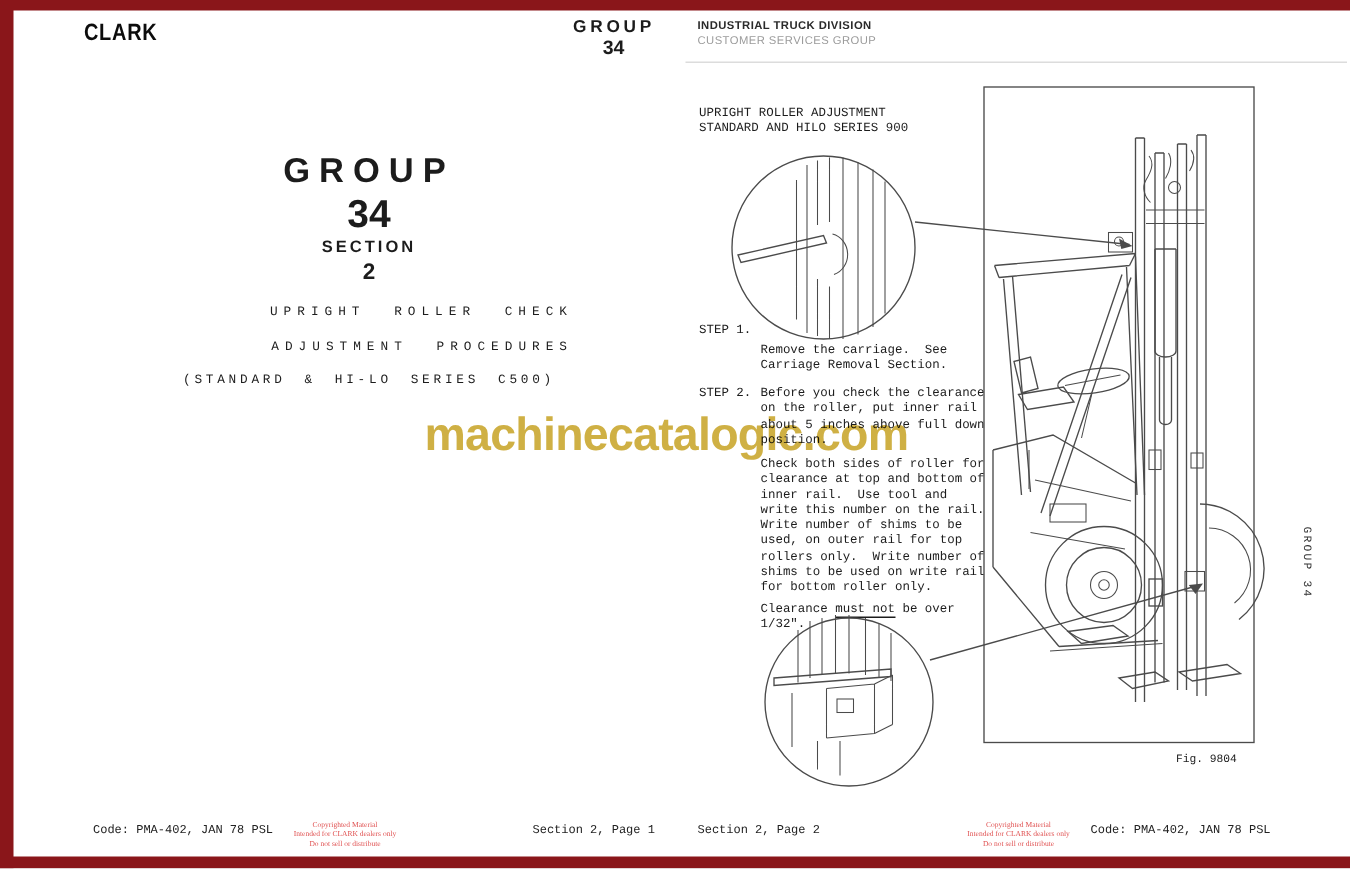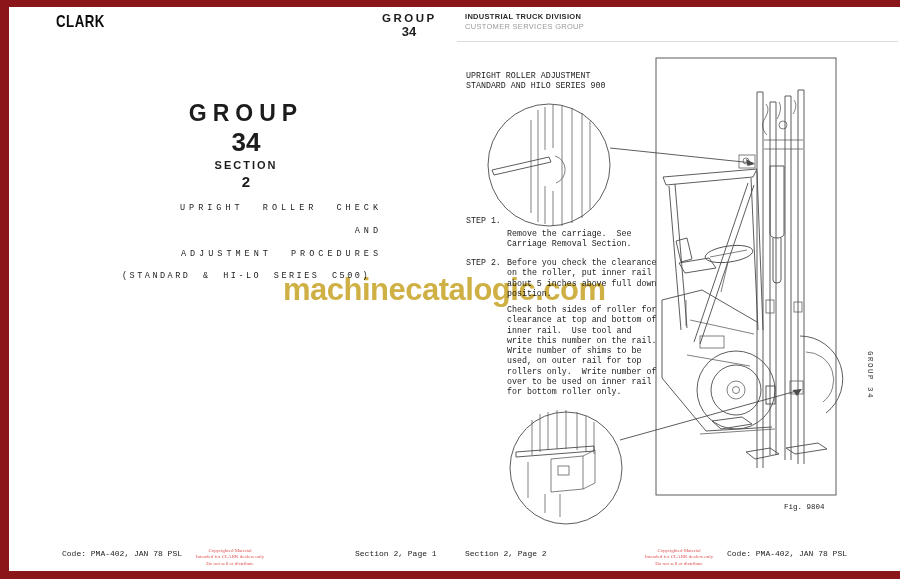--- a/index.html
+++ b/index.html
@@ -76,21 +76,20 @@
   <div class="abs division">INDUSTRIAL TRUCK DIVISION</div>
   <div class="abs subdivision">CUSTOMER SERVICES GROUP</div>
   <div class="abs hdr-rule"></div>
 
   <div class="abs p1">
     <div class="big">GROUP</div>
     <div class="num">34</div>
     <div class="sec">SECTION</div>
     <div class="sec-n">2</div>
     <div class="t">UPRIGHT ROLLER CHECK</div>
-    <div class="t">AND</div>
     <div class="t">ADJUSTMENT PROCEDURES</div>
     <div class="sub">(STANDARD &amp; HI-LO SERIES C500)</div>
   </div>
 
   <div class="abs rp-head">
     <div class="mline">UPRIGHT ROLLER ADJUSTMENT</div>
     <div class="mline">STANDARD AND HILO SERIES 900</div>
   </div>
 
   <div class="abs s1l step-label">STEP 1.</div>
@@ -107,22 +106,26 @@
     <div class="mline">position.</div>
   </div>
   <div class="abs s2b2">
     <div class="mline">Check both sides of roller for</div>
     <div class="mline">clearance at top and bottom of</div>
     <div class="mline">inner rail.  Use tool and</div>
     <div class="mline">write this number on the rail.</div>
     <div class="mline">Write number of shims to be</div>
     <div class="mline">used, on outer rail for top</div>
     <div class="mline">rollers only.  Write number of</div>
-    <div class="mline">over to be used on inner rail</div>
+    <div class="mline">shims to be used on write rail</div>
     <div class="mline">for bottom roller only.</div>
+  </div>
+  <div class="abs s2b3">
+    <div class="mline"><span>Clearance </span><span class="u">must not</span><span> be over</span></div>
+    <div class="mline">1/32".</div>
   </div>
 
   <div class="abs figcap">Fig. 9804</div>
   <div class="abs margin-vert">GROUP 34</div>
 
   <svg class="abs fig" width="900" height="579" viewBox="0 0 900 579">
 
     <rect x="656" y="58" width="180" height="437"></rect>
 
     <g>

